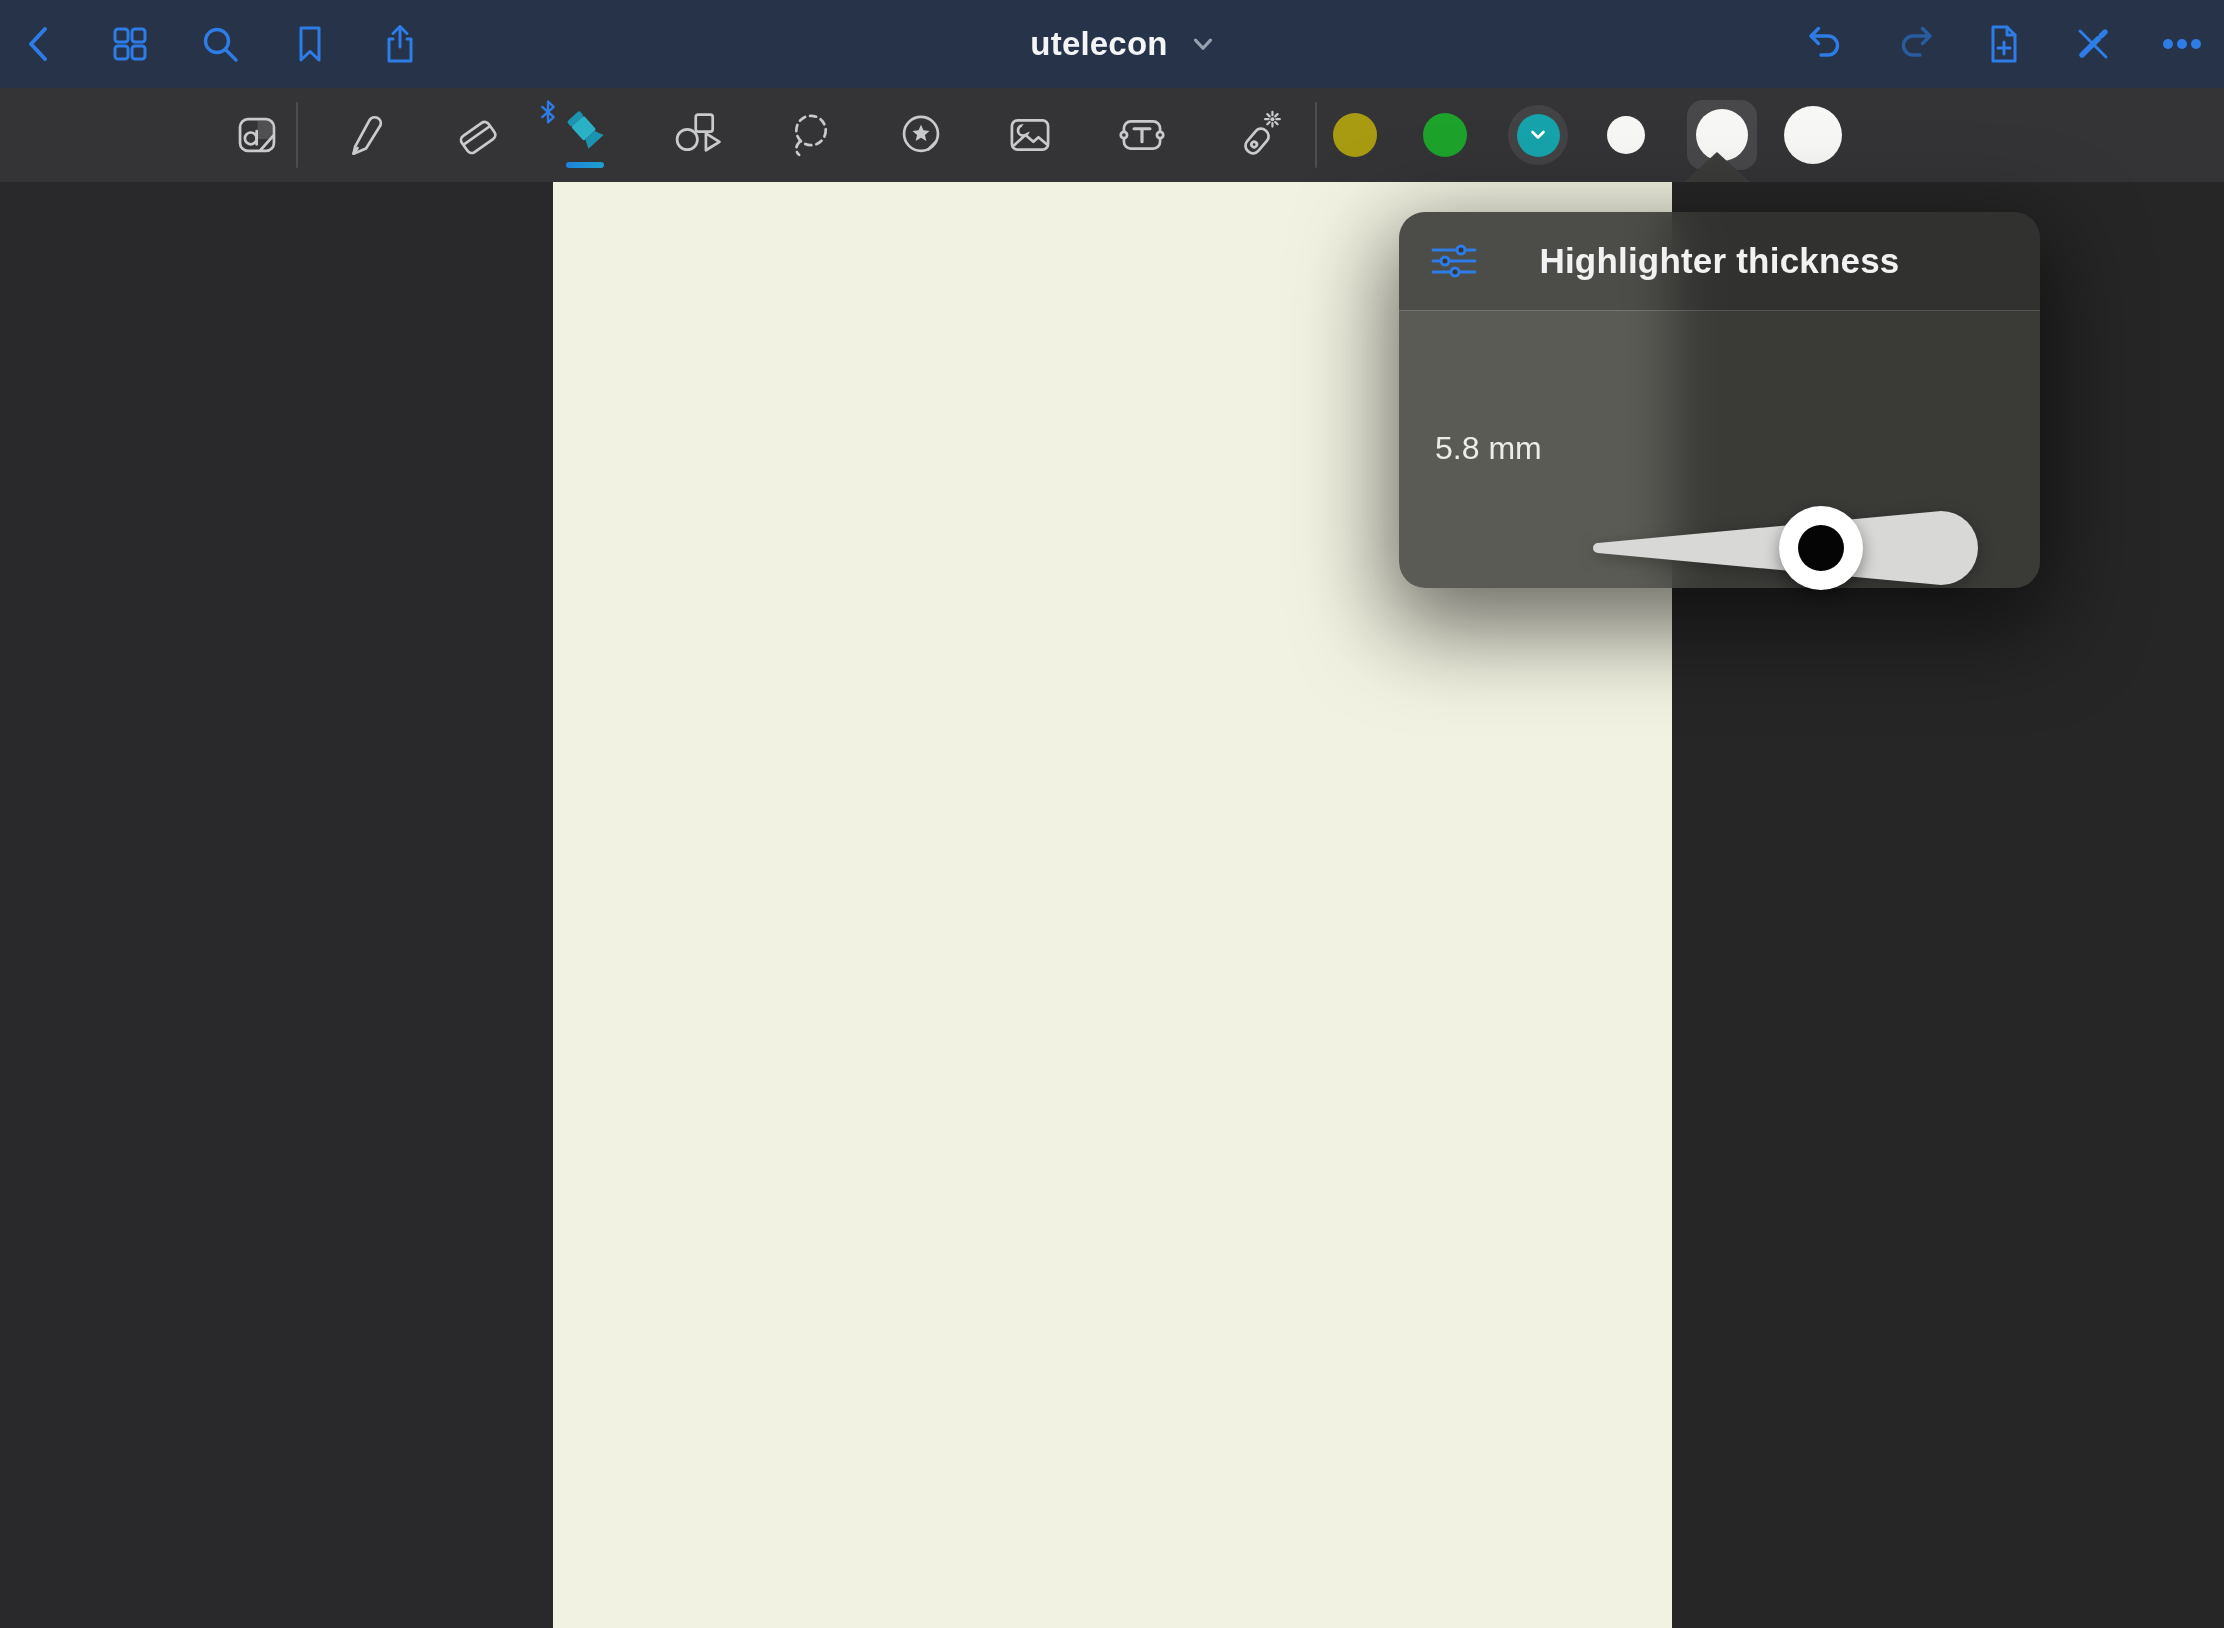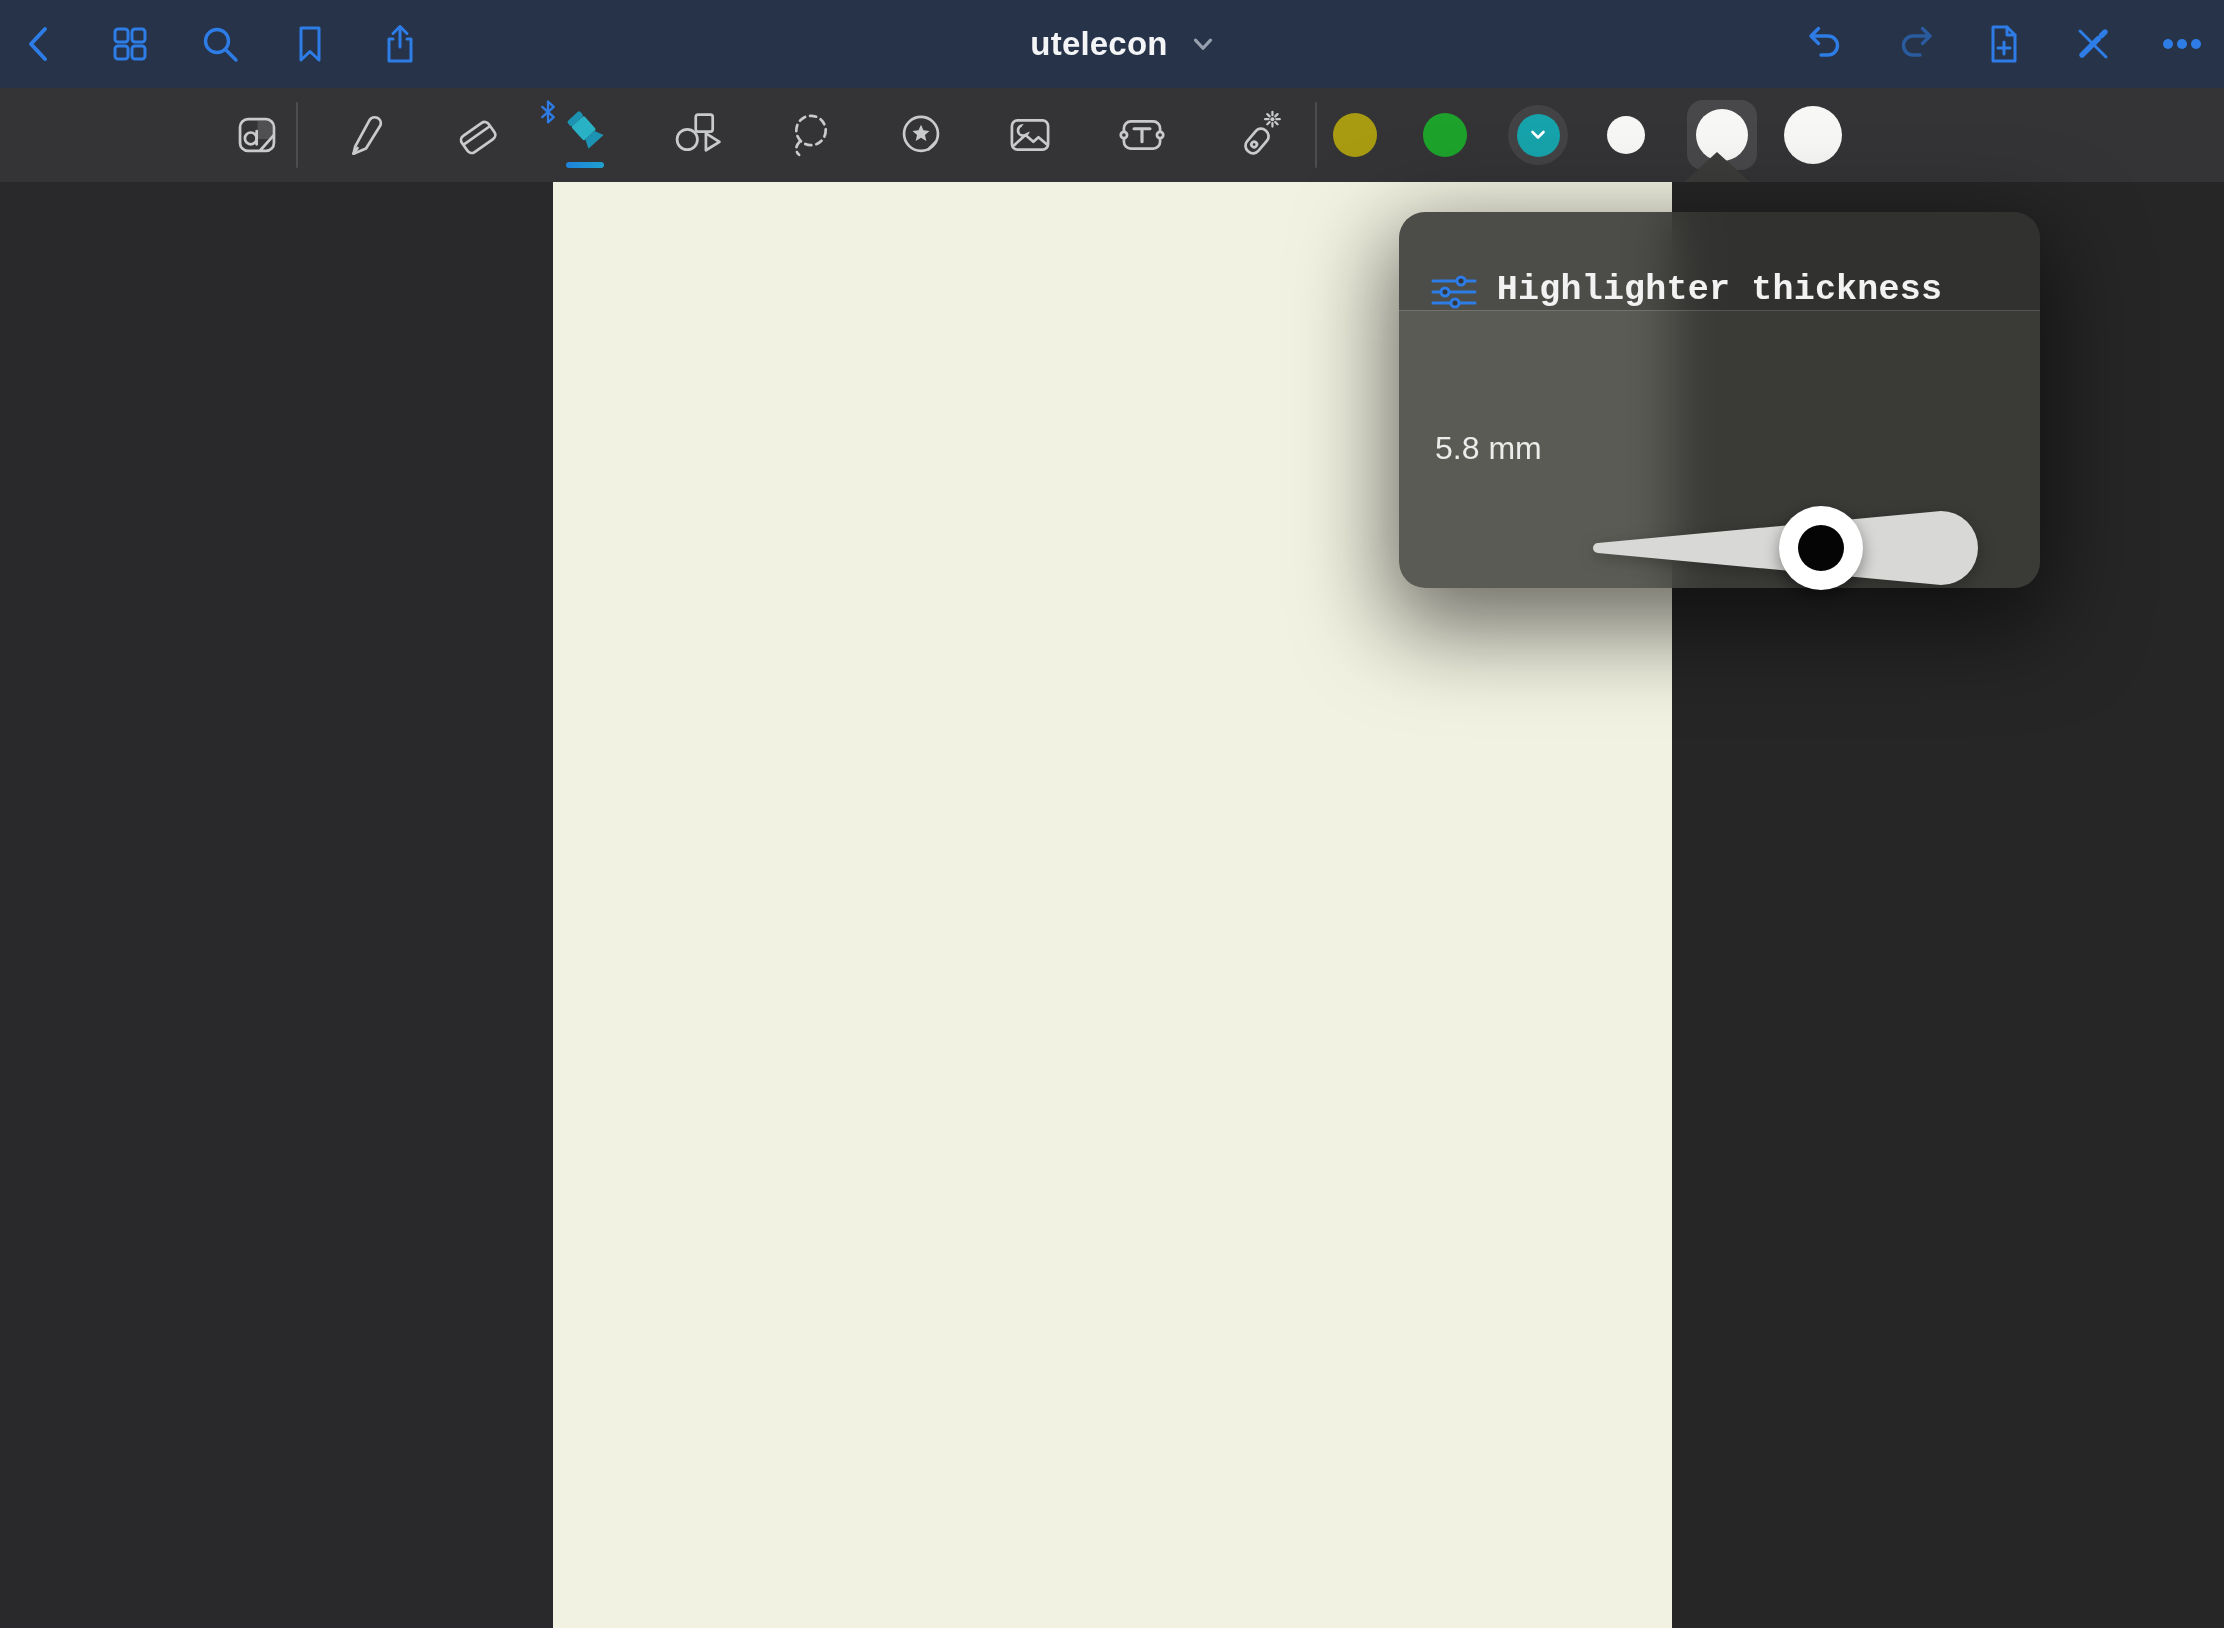--- a/index.html
+++ b/index.html
@@ -39,21 +39,21 @@
   .canvas-right{position:absolute;left:1672px;top:0;width:552px;height:1446px;background:#262627;}
   .paper{position:absolute;left:553px;top:0;width:1119px;height:1446px;}
   
   .popover{position:absolute;left:1399px;top:212px;width:641px;height:376px;border-radius:26px;
     background:rgba(62,62,58,0.84);backdrop-filter:blur(24px);-webkit-backdrop-filter:blur(24px);
     box-shadow:0 30px 90px 12px rgba(0,0,0,0.55);}
   .popover-arrow{position:absolute;left:1684px;top:152px;width:0;height:0;
     border-left:33px solid transparent;border-right:33px solid transparent;
     border-bottom:30px solid #3c3c3b;}
   .popover-header{position:absolute;left:0;top:0;width:100%;height:98px;border-radius:26px 26px 0 0;
-    background:rgba(22,22,22,0.22);display:flex;align-items:flex-end;font-family:Liberation Mono, monospace;}
+    background:rgba(22,22,22,0.22);display:flex;align-items:center;}
   .popover-header .hdr-icon{margin-left:32px;width:46px;height:36px;}
   .popover-title{position:absolute;left:0;width:100%;text-align:center;
     font-size:35px;font-weight:700;color:#f2f2f2;letter-spacing:.2px;}
   .popover-sep{position:absolute;left:0;top:98px;width:100%;height:1px;background:rgba(255,255,255,0.14);}
   .slider-row{position:absolute;left:0;top:98px;width:100%;height:278px;}
   .slider-label{position:absolute;left:36px;top:120px;font-size:32px;color:#ececea;}
   .slider-track{position:absolute;left:193px;top:198px;width:386px;height:80px;}
   .slider-track svg{position:absolute;left:0;top:0;filter:drop-shadow(0 4px 8px rgba(0,0,0,0.25));}
   .slider-knob{position:absolute;top:40px;width:84px;height:84px;margin:-42px 0 0 -42px;border-radius:50%;
     background:#ffffff;box-shadow:0 6px 16px rgba(0,0,0,0.4);

